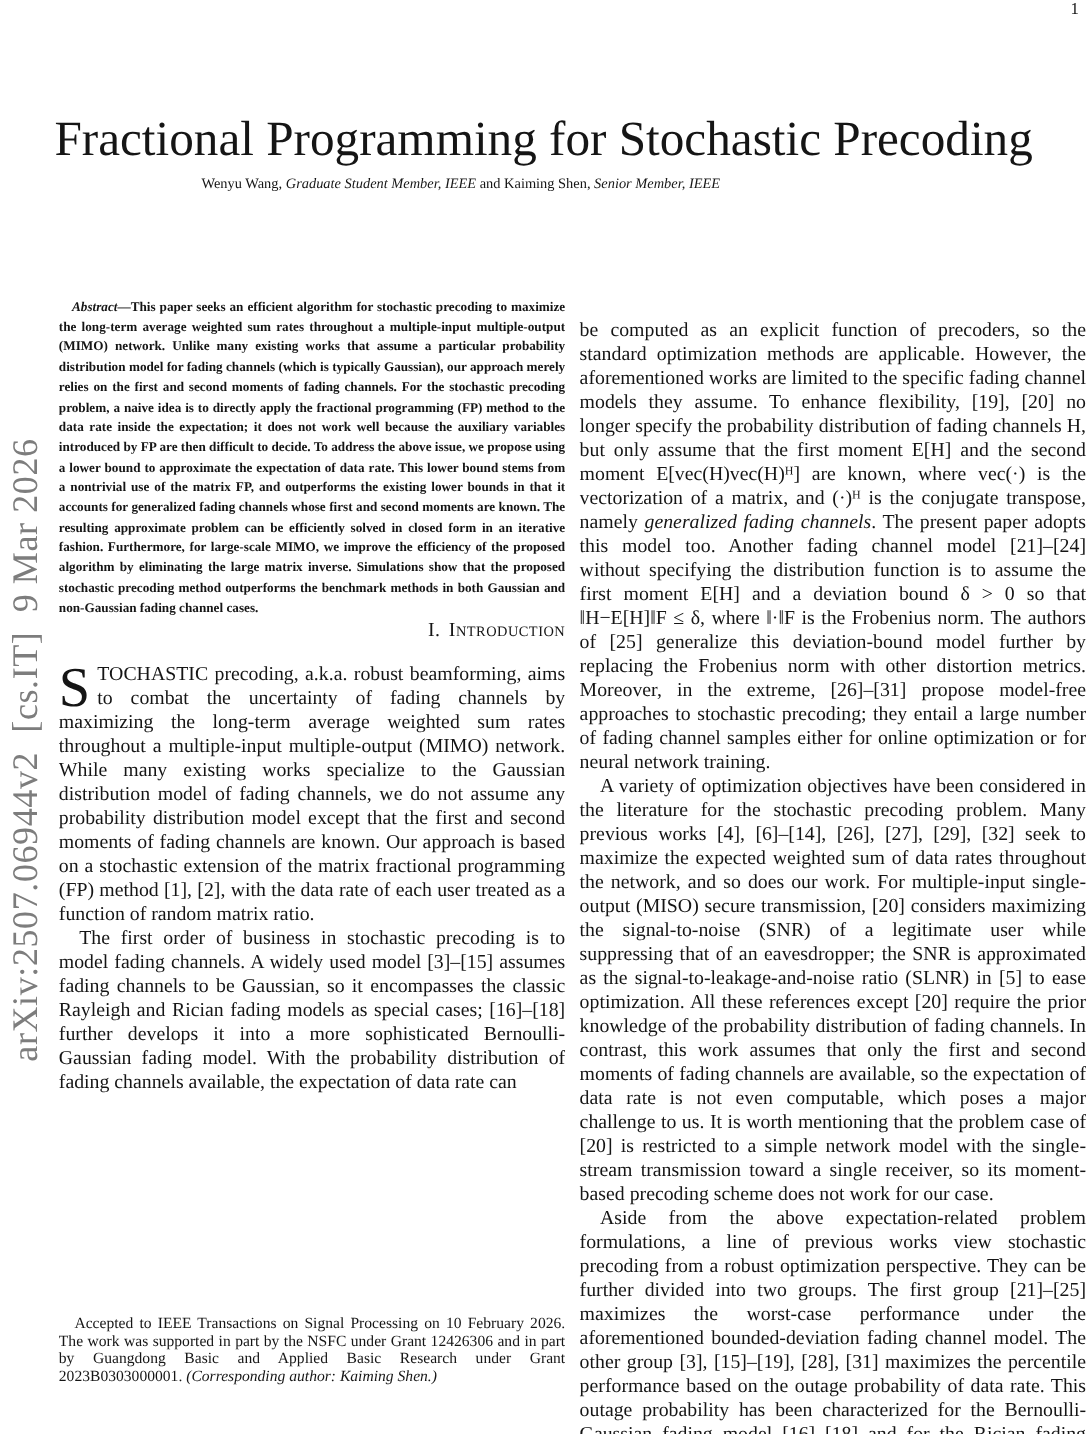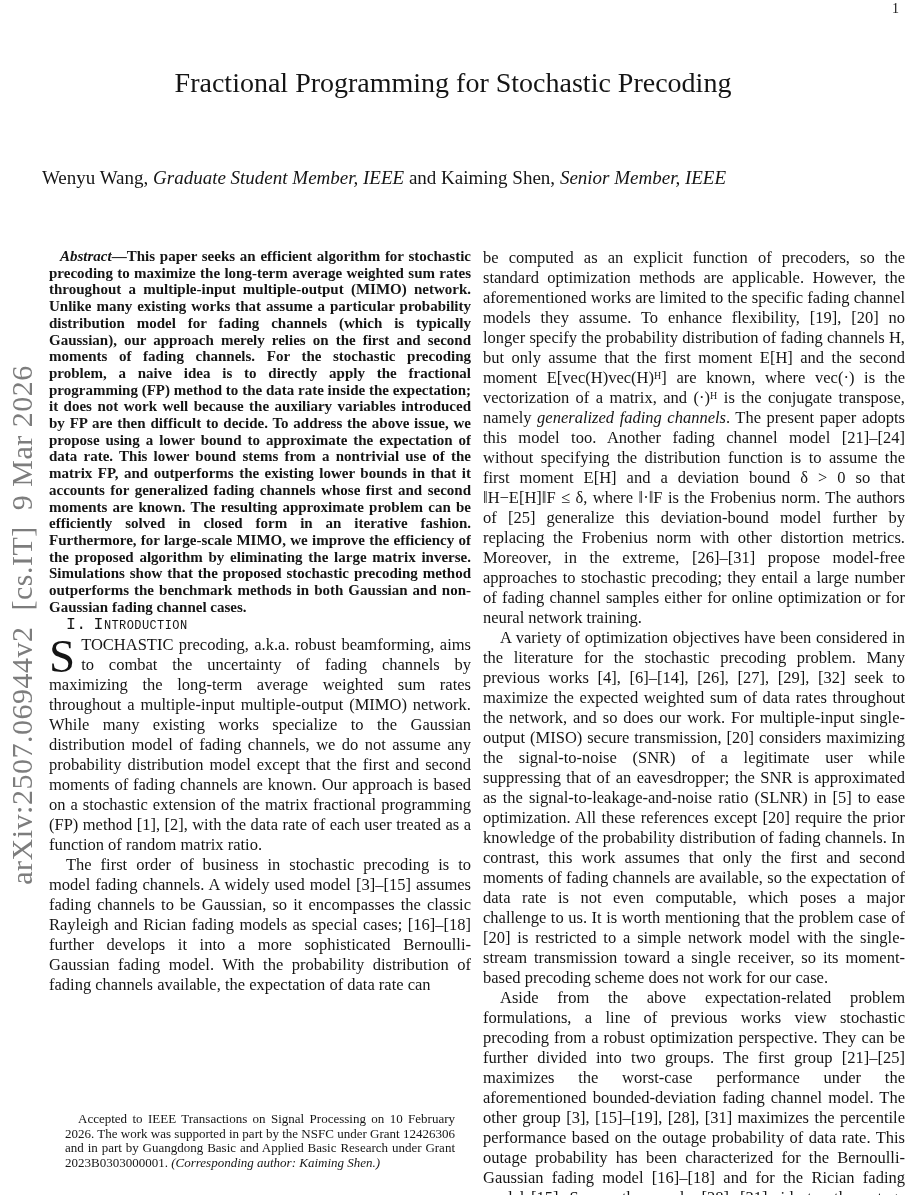--- a/index.html
+++ b/index.html
@@ -30,35 +30,35 @@
     left: 50%;
     top: 50%;
     transform: translate(-50%, -50%) rotate(-90deg);
     white-space: pre;
     font-size: 30px;
     color: #7d7d7d;
     letter-spacing: 0.5px;
   }
   .title {
     position: absolute;
-    top: 40px;
+    top: 64px;
     left: 0;
     width: 906px;
     text-align: center;
-    font-size: 28px;
+    font-size: 41px;
     line-height: 48px;
     font-weight: normal;
   }
   .authors {
     position: absolute;
-    top: 167px;
+    top: 146px;
     left: 0;
     width: 768px;
     text-align: center;
-    font-size: 19px;
+    font-size: 12px;
   }
   .italic { font-style: italic; }
   .col {
     text-align: justify;
   }
   .col-left {
     position: absolute;
     left: 49px;
     top: 248px;
     width: 422px;
@@ -68,60 +68,59 @@
   .col-right {
     position: absolute;
     left: 483px;
     top: 248px;
     width: 422px;
     height: 947px;
     overflow: hidden;
   }
   .abstract, .indexterms {
     font-weight: bold;
-    font-size: 15px;
+    font-size: 11px;
     line-height: 16.7px;
     text-indent: 11px;
     margin: 0;
   }
   .indexterms { margin-top: 11px; }
   .lbl-italic { font-style: italic; }
   .sec-heading {
-    text-align: left;
+    text-align: right;
     font-size: 16.5px;
     margin: 15px 0 11px 0;
     text-indent: 0;
     font-variant: small-caps;
     letter-spacing: 0.4px;
-    font-family: Liberation Mono, monospace;
   }
   .sec-heading .sec-num { margin-right: 7px; }
   .body-par {
     font-size: 16.5px;
     line-height: 20px;
     text-indent: 17px;
     margin: 0;
   }
-  .body-par.noindent { text-indent: 0; }
+  .body-par.noindent { text-indent: 0; margin-top: 17px; }
   .dropcap {
     float: left;
     font-size: 47px;
     line-height: 37px;
     padding: 3px 6px 0 0;
   }
   .footnote {
     position: absolute;
     left: 49px;
     top: 1096px;
     width: 422px;
     font-size: 13px;
     line-height: 14.6px;
     text-align: justify;
   }
-  .footnote p { margin: 16px; text-indent: 13px; }
+  .footnote p { margin: 0; text-indent: 13px; }
 </style>
 </head>
 <body>
 
 <div class="page">
 
   <div class="pagenum">1</div>
 
   <div class="arxiv-wrap">
     <span class="arxiv-text">arXiv:2507.06944v2  [cs.IT]  9 Mar 2026</span>

